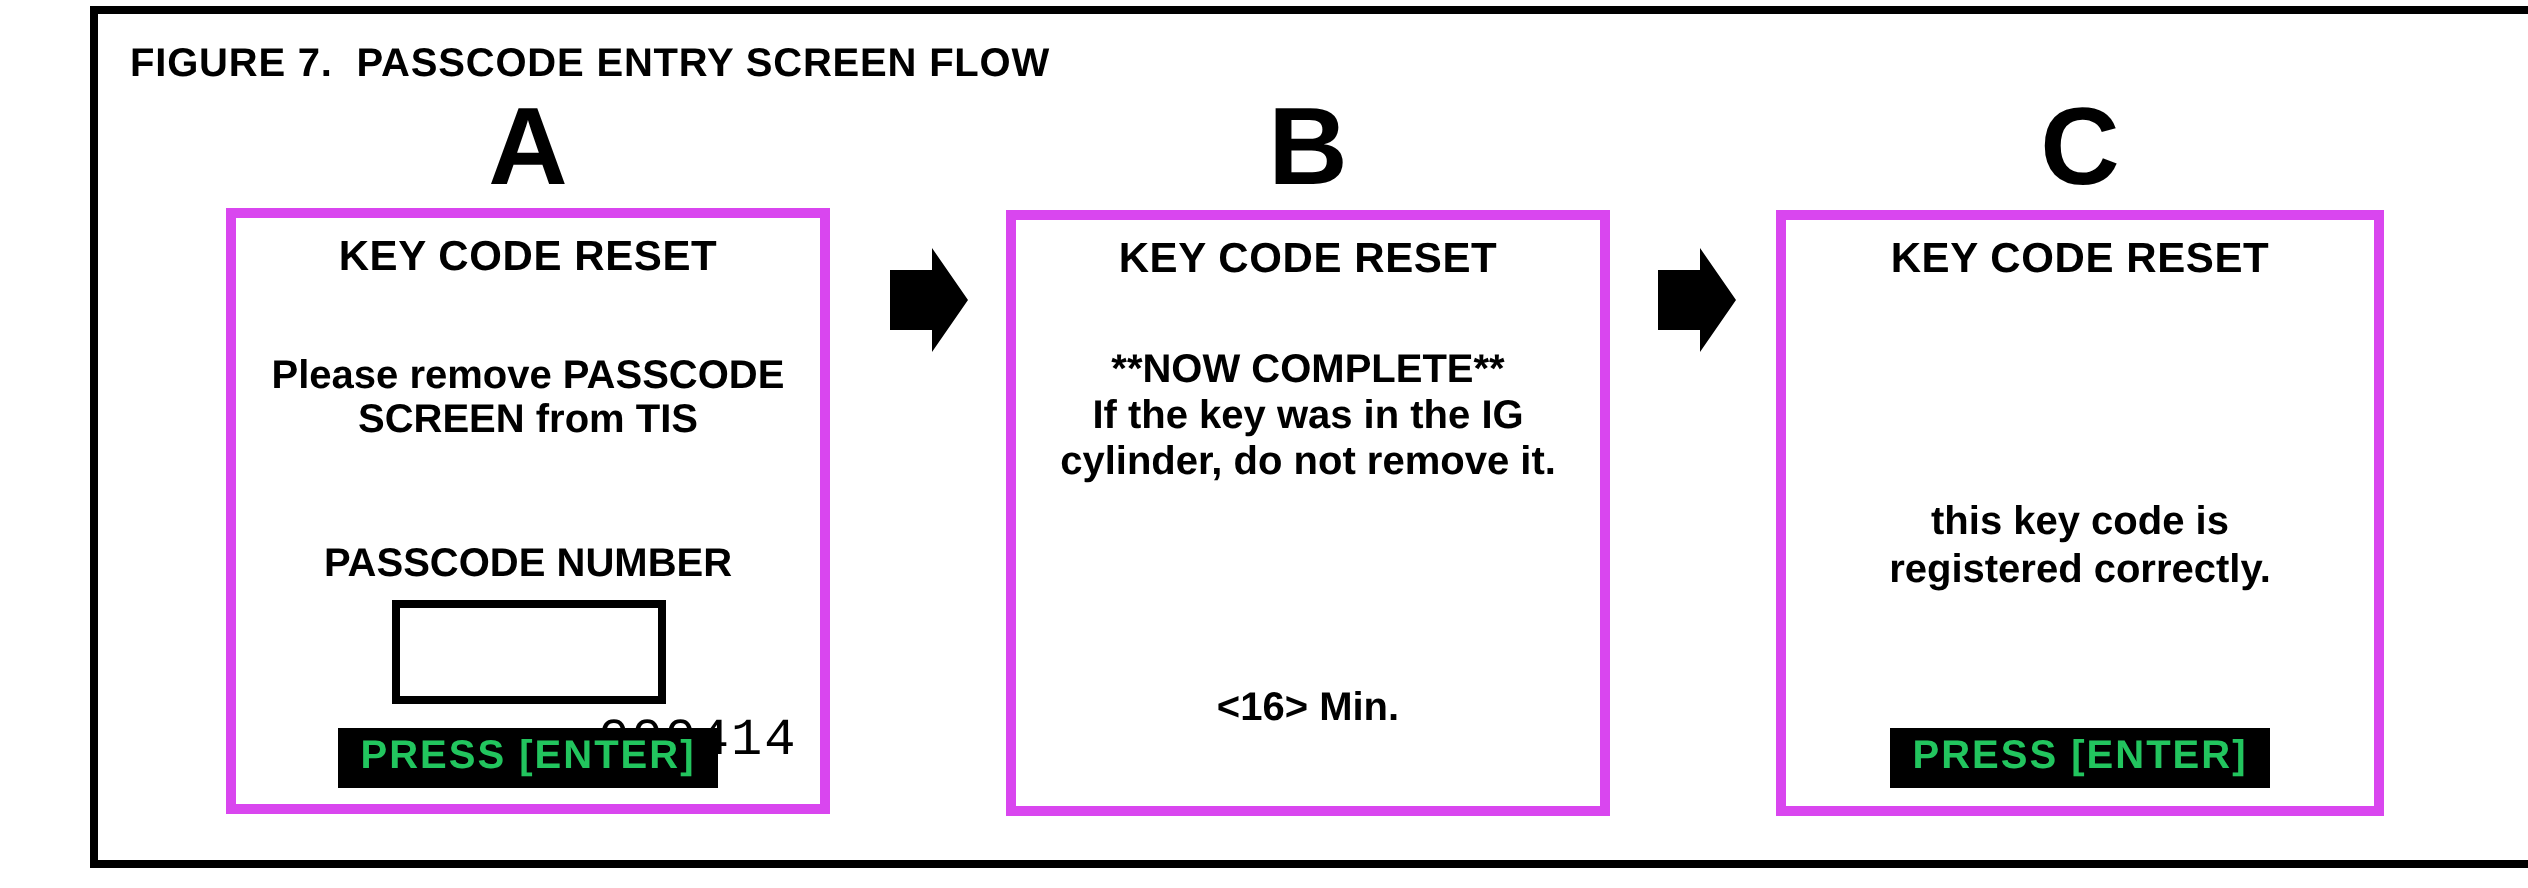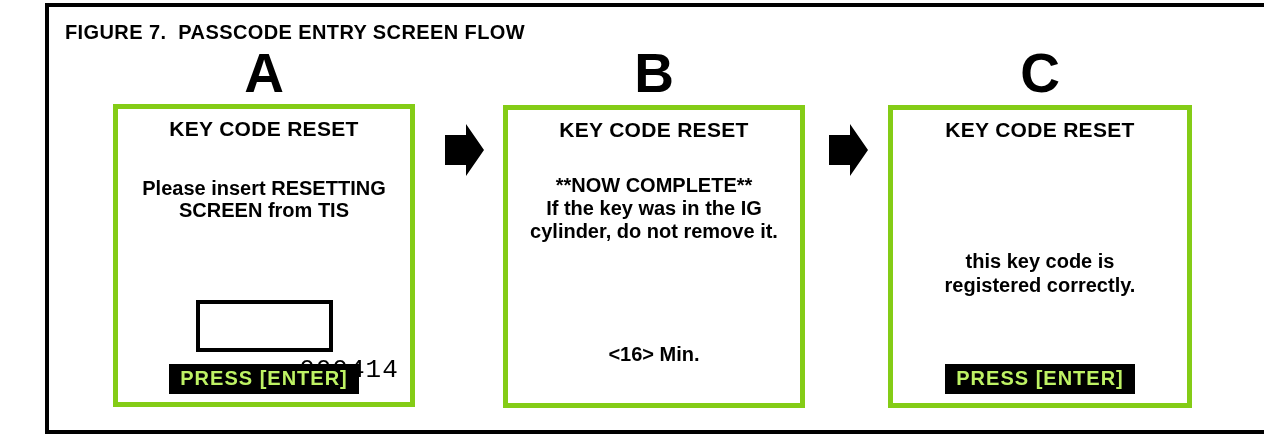--- a/index.html
+++ b/index.html
@@ -30,21 +30,21 @@
     top: 44px; height: 58px; line-height: 58px;
     font-size: 55px; font-weight: bold;
     text-align: center; white-space: pre;
   }
   .letter-a { left: 78px;  width: 302px; }
   .letter-b { left: 468px; width: 302px; }
   .letter-c { left: 853px; width: 304px; }
 
   .panel {
     top: 104px; width: 302px; height: 303px;
-    border: 5px solid #84cc16; box-sizing: border-box;
+    border: 5px solid #d946ef; box-sizing: border-box;
     background: #ffffff;
   }
   .panel-a { left: 78px; }
   .panel-b { left: 468px; top: 105px; }
   .panel-c { left: 853px; top: 105px; width: 304px; }
 
   .line {
     position: absolute; left: 0; right: 0;
     text-align: center; line-height: 24px;
     font-size: 20px; font-weight: bold; white-space: pre;
@@ -58,21 +58,21 @@
     text-align: center; line-height: 44px;
     font-family: "Liberation Mono", monospace;
     font-size: 26px; font-weight: normal; letter-spacing: 1px;
     white-space: pre;
   }
 
   .action-row { position: absolute; left: 0; right: 0; text-align: center; }
   .panel-a .action-row { top: 255px; }
   .panel-c .action-row { top: 254px; }
   .action-chip {
-    display: inline-block; background: #000; color: #bef264;
+    display: inline-block; background: #000; color: #22c55e;
     font-size: 20px; font-weight: bold; letter-spacing: 1px;
     padding: 3px 11px 4px 11px; white-space: pre;
   }
 
   .flow-arrow { top: 124px; width: 39px; height: 52px; }
   .arrow-1 { left: 410px; }
   .arrow-2 { left: 794px; }
 </style>
 </head>
 <body>
@@ -82,22 +82,23 @@
   <div class="abs frame"></div>
 
   <div class="abs fig-title">FIGURE 7.  PASSCODE ENTRY SCREEN FLOW</div>
 
   <div class="abs screen-letter letter-a">A</div>
   <div class="abs screen-letter letter-b">B</div>
   <div class="abs screen-letter letter-c">C</div>
 
   <div class="abs panel panel-a">
     <div class="line hdr" style="top:8px">KEY CODE RESET</div>
-    <div class="line" style="top:67px">Please insert RESETTING</div>
+    <div class="line" style="top:67px">Please remove PASSCODE</div>
     <div class="line" style="top:89px">SCREEN from TIS</div>
+    <div class="line" style="top:161px">PASSCODE NUMBER</div>
     <div class="code-box">
       <span>000414</span>
     </div>
     <div class="action-row">
       <span class="action-chip">PRESS [ENTER]</span>
     </div>
   </div>
 
   <svg class="abs flow-arrow arrow-1" viewBox="0 0 39 52">
     <polygon points="0,11 21,11 21,0 39,26 21,52 21,41 0,41" fill="#000"></polygon>

